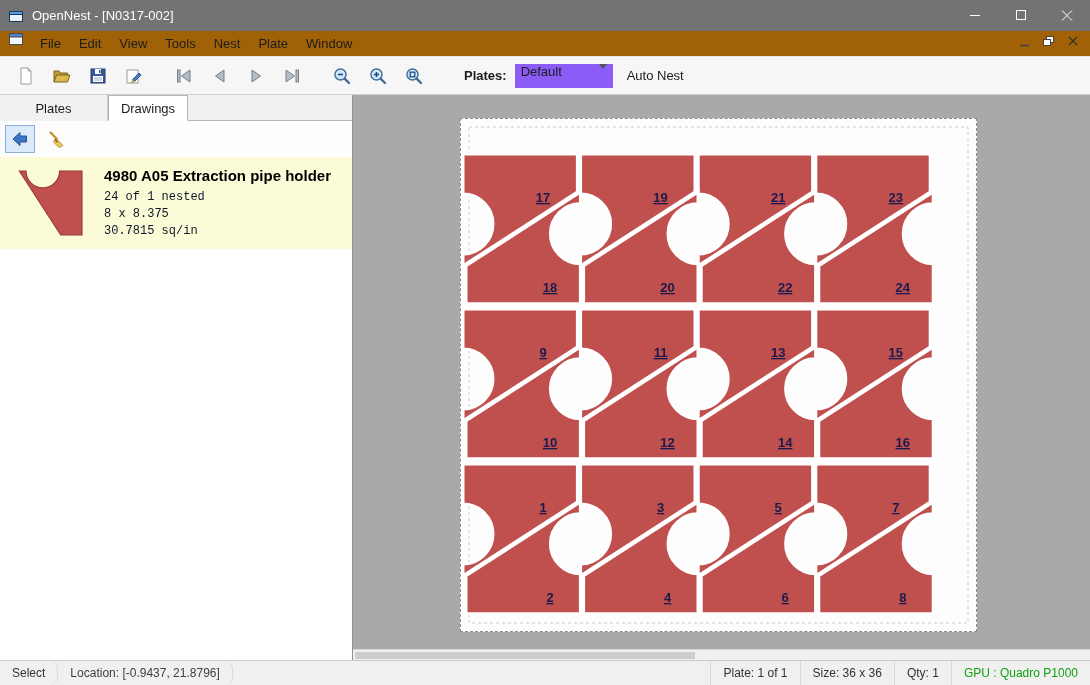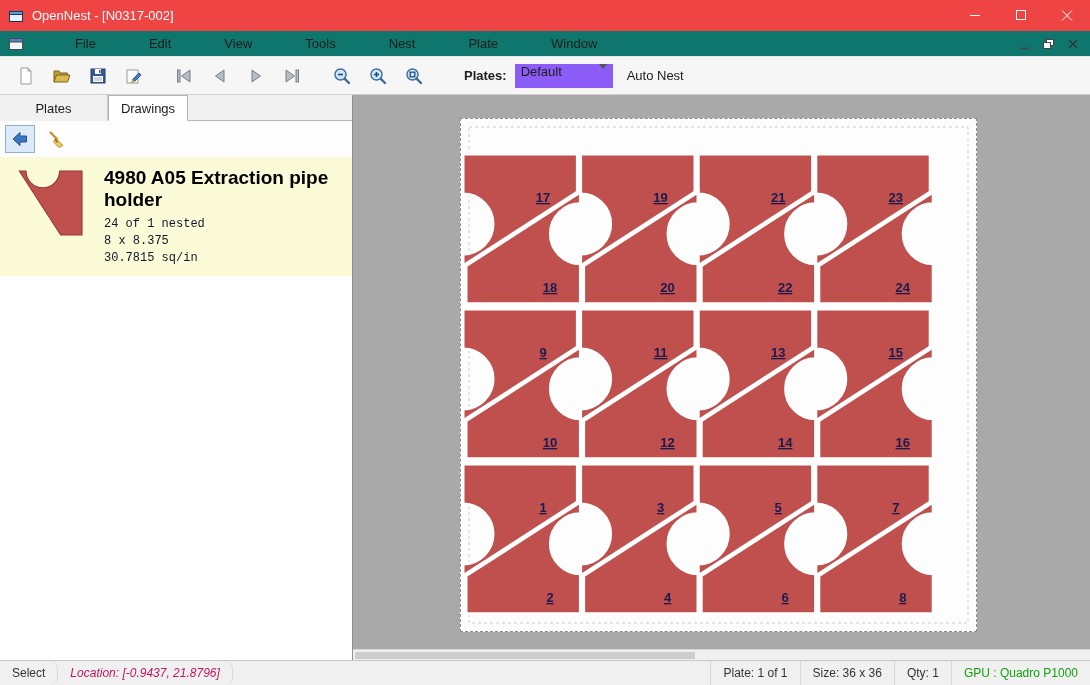--- a/index.html
+++ b/index.html
@@ -8,21 +8,21 @@
   .app { position:relative; width:1090px; height:685px; background:#fff; overflow:hidden; outline:1px solid #1c5a9e; outline-offset:-1px; }
 
   
   .titlebar { position:absolute; top:0; left:0; width:1090px; height:31px; background:#0078d7; display:flex; align-items:center; }
   .app-icon { margin-left:8px; display:flex; }
   .title-text { color:#fff; font-size:13px; margin-left:8px; }
   .caption { margin-left:auto; display:flex; height:31px; }
   .cap { width:46px; height:31px; display:flex; align-items:center; justify-content:center; }
 
   
-  .menubar { position:absolute; top:31px; left:0; width:1090px; height:26px; background:#0f766e; border-bottom:1px solid #e6e6e6; display:flex; align-items:center;gap:35px; }
+  .menubar { position:absolute; top:31px; left:0; width:1090px; height:26px; background:#a16207; border-bottom:1px solid #e6e6e6; display:flex; align-items:flex-start; }
   .mdi-icon { margin:0 6px 0 8px; display:flex; }
   .menu-item { font-size:13px; color:#1c1c1c; padding:0 9px; height:26px; line-height:26px; }
   .menubar .spacer { flex:1; }
   .mdi-btns { display:flex; align-items:center; margin-right:6px; }
   .mdi-btn { width:24px; height:20px; display:flex; align-items:center; justify-content:center; }
 
   
   .toolbar { position:absolute; top:57px; left:0; width:1090px; height:38px; background:#f6f6f6; border-bottom:1px solid #cfcfcf; display:flex; align-items:center; padding-left:8px; }
   .tbtn { width:36px; height:32px; display:flex; align-items:center; justify-content:center; border-radius:2px; }
   .tgroup { display:flex; margin-right:14px; }
@@ -37,44 +37,44 @@
   .sidebar { width:353px; height:100%; background:#fff; border-right:1px solid #8f8f8f; }
   .tabstrip { height:26px; background:#f1f1f1; border-bottom:1px solid #b5b5b5; display:flex; }
   .tab { width:108px; height:26px; display:flex; align-items:center; justify-content:center; font-size:13px; color:#1c1c1c; background:#f1f1f1; border-right:1px solid #c9c9c9; }
   .tab.active { width:80px; background:#fff; border:1px solid #b5b5b5; border-bottom:1px solid #fff; margin-bottom:-1px; }
   .panel-toolbar { height:36px; background:#fdfdfd; display:flex; align-items:center; padding-left:5px; }
   .ptbtn { width:30px; height:28px; display:flex; align-items:center; justify-content:center; margin-right:6px; border:1px solid transparent; }
   .ptbtn.framed { border:1px solid #8cb0d8; background:#dceafa; }
   .drawing-item { display:flex; padding:8px 10px; background:#fbfbd8; align-items:flex-start; }
   .thumb { width:80px; height:72px; flex:none; }
   .dinfo { margin-left:14px; padding-top:2px; }
-  .dtitle { font-size:19px; font-weight:bold; color:#000; margin-bottom:6px; }
+  .dtitle { font-size:15px; font-weight:bold; color:#000; margin-bottom:6px; }
   .dsub { font-size:12px; color:#0f172a; margin-bottom:3px;font-family:Liberation Mono, monospace; }
 
   
   .canvas { flex:1; position:relative; background:#a9a9a9; overflow:hidden;padding-left:44px; }
   .plate { position:absolute; left:107px; top:23px; width:517px; height:514px; background:#fdfdfd; border:1px dashed #8c8c8c; }
   .plate svg { display:block; }
   .hscroll { position:absolute; left:0; right:0; bottom:0; height:11px; background:#f0f0f0; border-top:1px solid #d5d5d5; }
   .hthumb { position:absolute; left:2px; top:2px; width:340px; height:7px; background:#cdcdcd; }
 
   
   .statusbar { position:absolute; top:660px; left:0; width:1090px; height:25px; background:#f0f0f0; border-top:1px solid #c8c8c8; display:flex; align-items:center; font-size:12px; color:#333; }
   .seg { height:100%; display:flex; align-items:center; padding:0 12px; }
   .seg.bl { border-left:1px solid #d9d9d9; }
   .seg.br { border-right:1px solid #d9d9d9;border-radius:8px; }
-  .seg.loc { color:#be185d;font-style:italic; }
+  .seg.loc { color:#404040; }
   .statusbar .spacer { flex:1; }
 </style>
 </head>
 <body>
 
 <div class="app">
 
-  <div class="titlebar" style="background: #ef4444;">
+  <div class="titlebar" style="background: #737373;">
     <span class="app-icon">
       <svg width="16" height="16">
           <rect x="1.5" y="3.5" width="13" height="10" fill="#e9f2fb" stroke="#123a63"></rect>
           <rect x="1.5" y="3.5" width="13" height="3" fill="#5aa0e0" stroke="#123a63"></rect>
         </svg>
     </span>
     <span class="title-text">OpenNest - [N0317-002]</span>
     <div class="caption">
       <div class="cap">
           <svg width="46" height="31">

